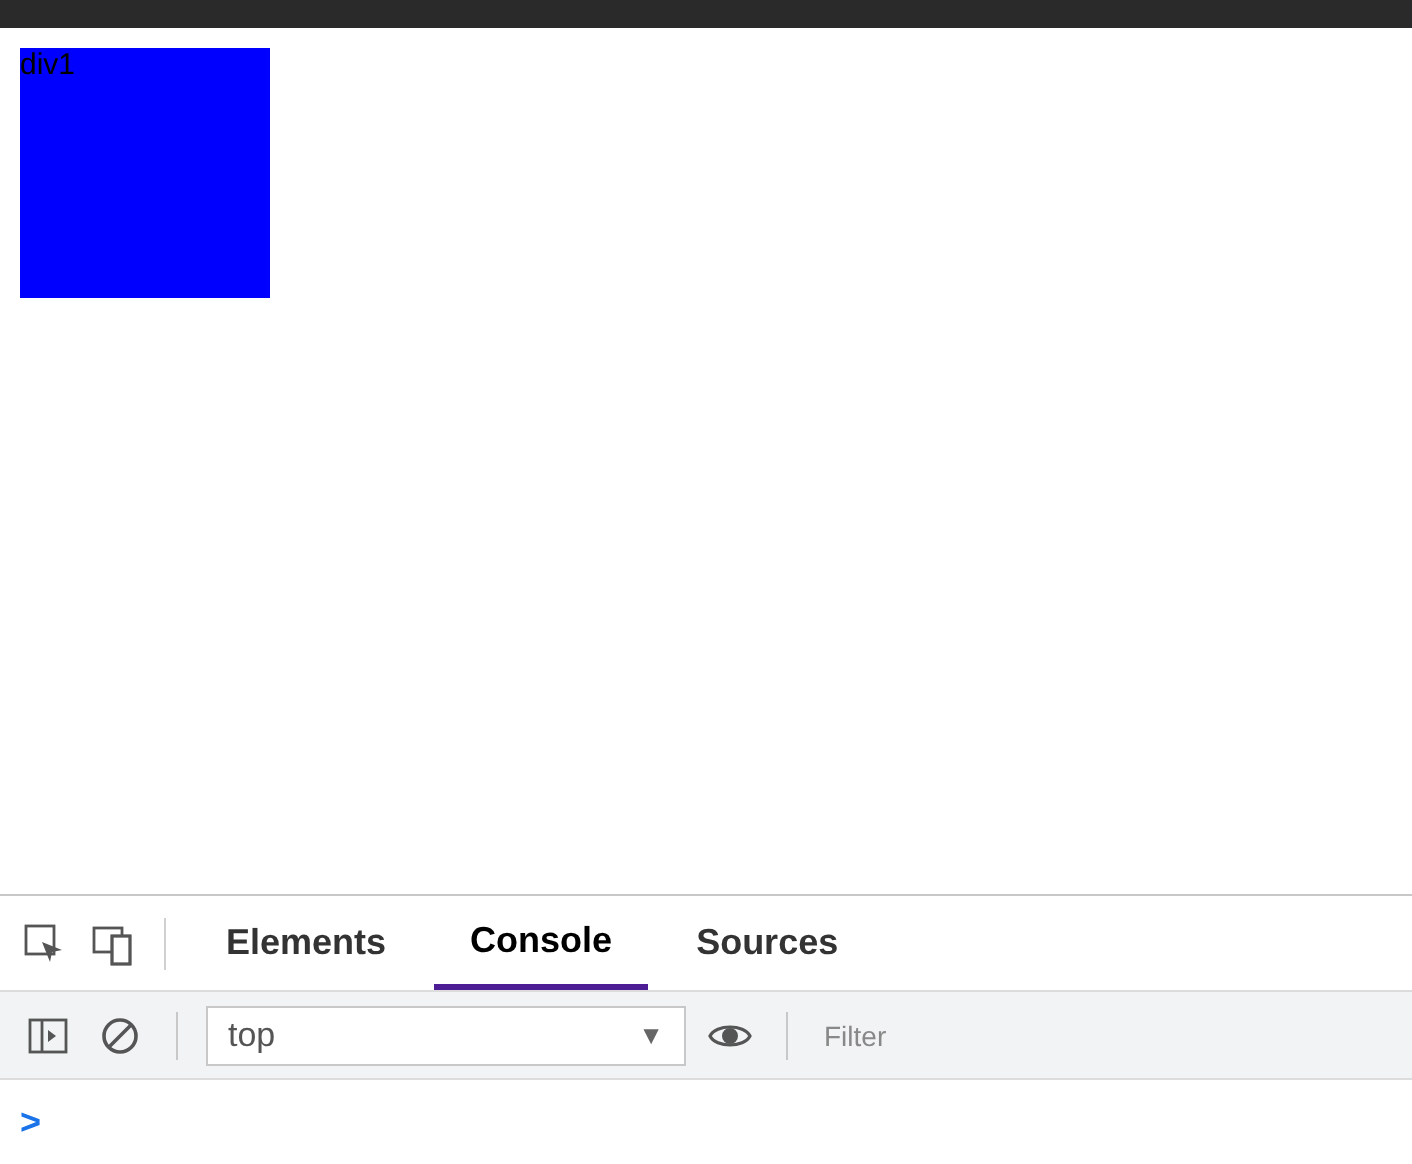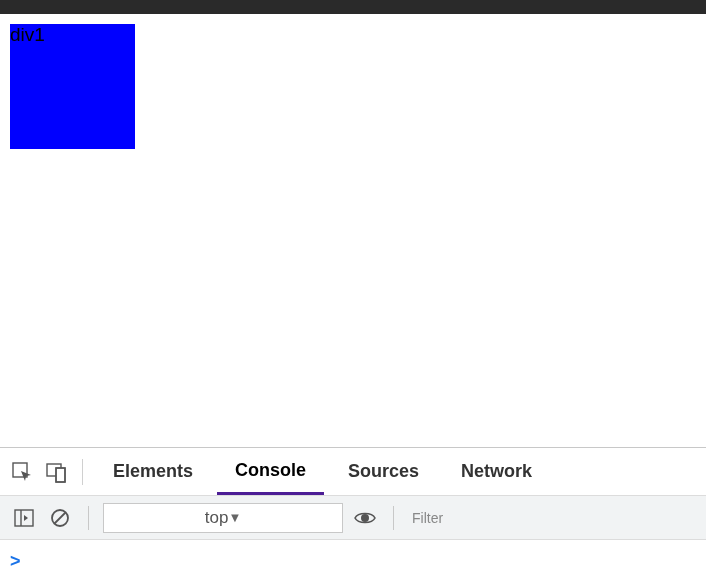--- a/index.html
+++ b/index.html
@@ -24,21 +24,21 @@
     padding: 10px;
   }
   .blue-box {
     width: 125px;
     background: #0000ff;
   }
   .blue-inner {
     width: 107px;
     height: 125px;
     color: #000;
-    font-size: 19px;
+    font-size: 15px;
     text-align: left;
   }
   .devtools {
     flex-shrink: 0;
     border-top: 1px solid #c8c8c8;
     background: #fff;
     font-size: 18px;
     color: #333;
   }
   .tabs-row {
@@ -86,21 +86,21 @@
     padding: 0 10px;
     gap: 8px;
   }
   .context-select {
     flex: 0 0 240px;
     border: 1px solid #c8c8c8;
     background: #fff;
     height: 30px;
     display: flex;
     align-items: center;
-    justify-content: center;
+    justify-content: space-between;
     padding: 0 10px;
     font-size: 17px;
     color: #555;
     cursor: pointer;
   }
   .context-select .caret { color: #666; font-size: 13px; }
   .filter-input {
     flex: 1;
     border: none;
     background: transparent;
@@ -162,23 +162,20 @@
     <div class="tab-sep"></div>
     <div class="tab">
         <span>Elements</span>
       </div>
     <div class="tab active">
         <span>Console</span>
       </div>
     <div class="tab">
         <span>Sources</span>
       </div>
-    <div class="tab">
-        <span>Network</span>
-      </div>
   </div>
 
   <div class="toolbar-row">
     <div class="icon-btn">
       <svg width="20" height="18" viewBox="0 0 20 18" fill="none" stroke="#555" stroke-width="1.4">
         <rect x="1" y="1" width="18" height="16"></rect>
         <line x1="7" y1="1" x2="7" y2="17"></line>
         <path d="M10 6 L14 9 L10 12 Z" fill="#555" stroke="none"></path>
       </svg>
     </div>

